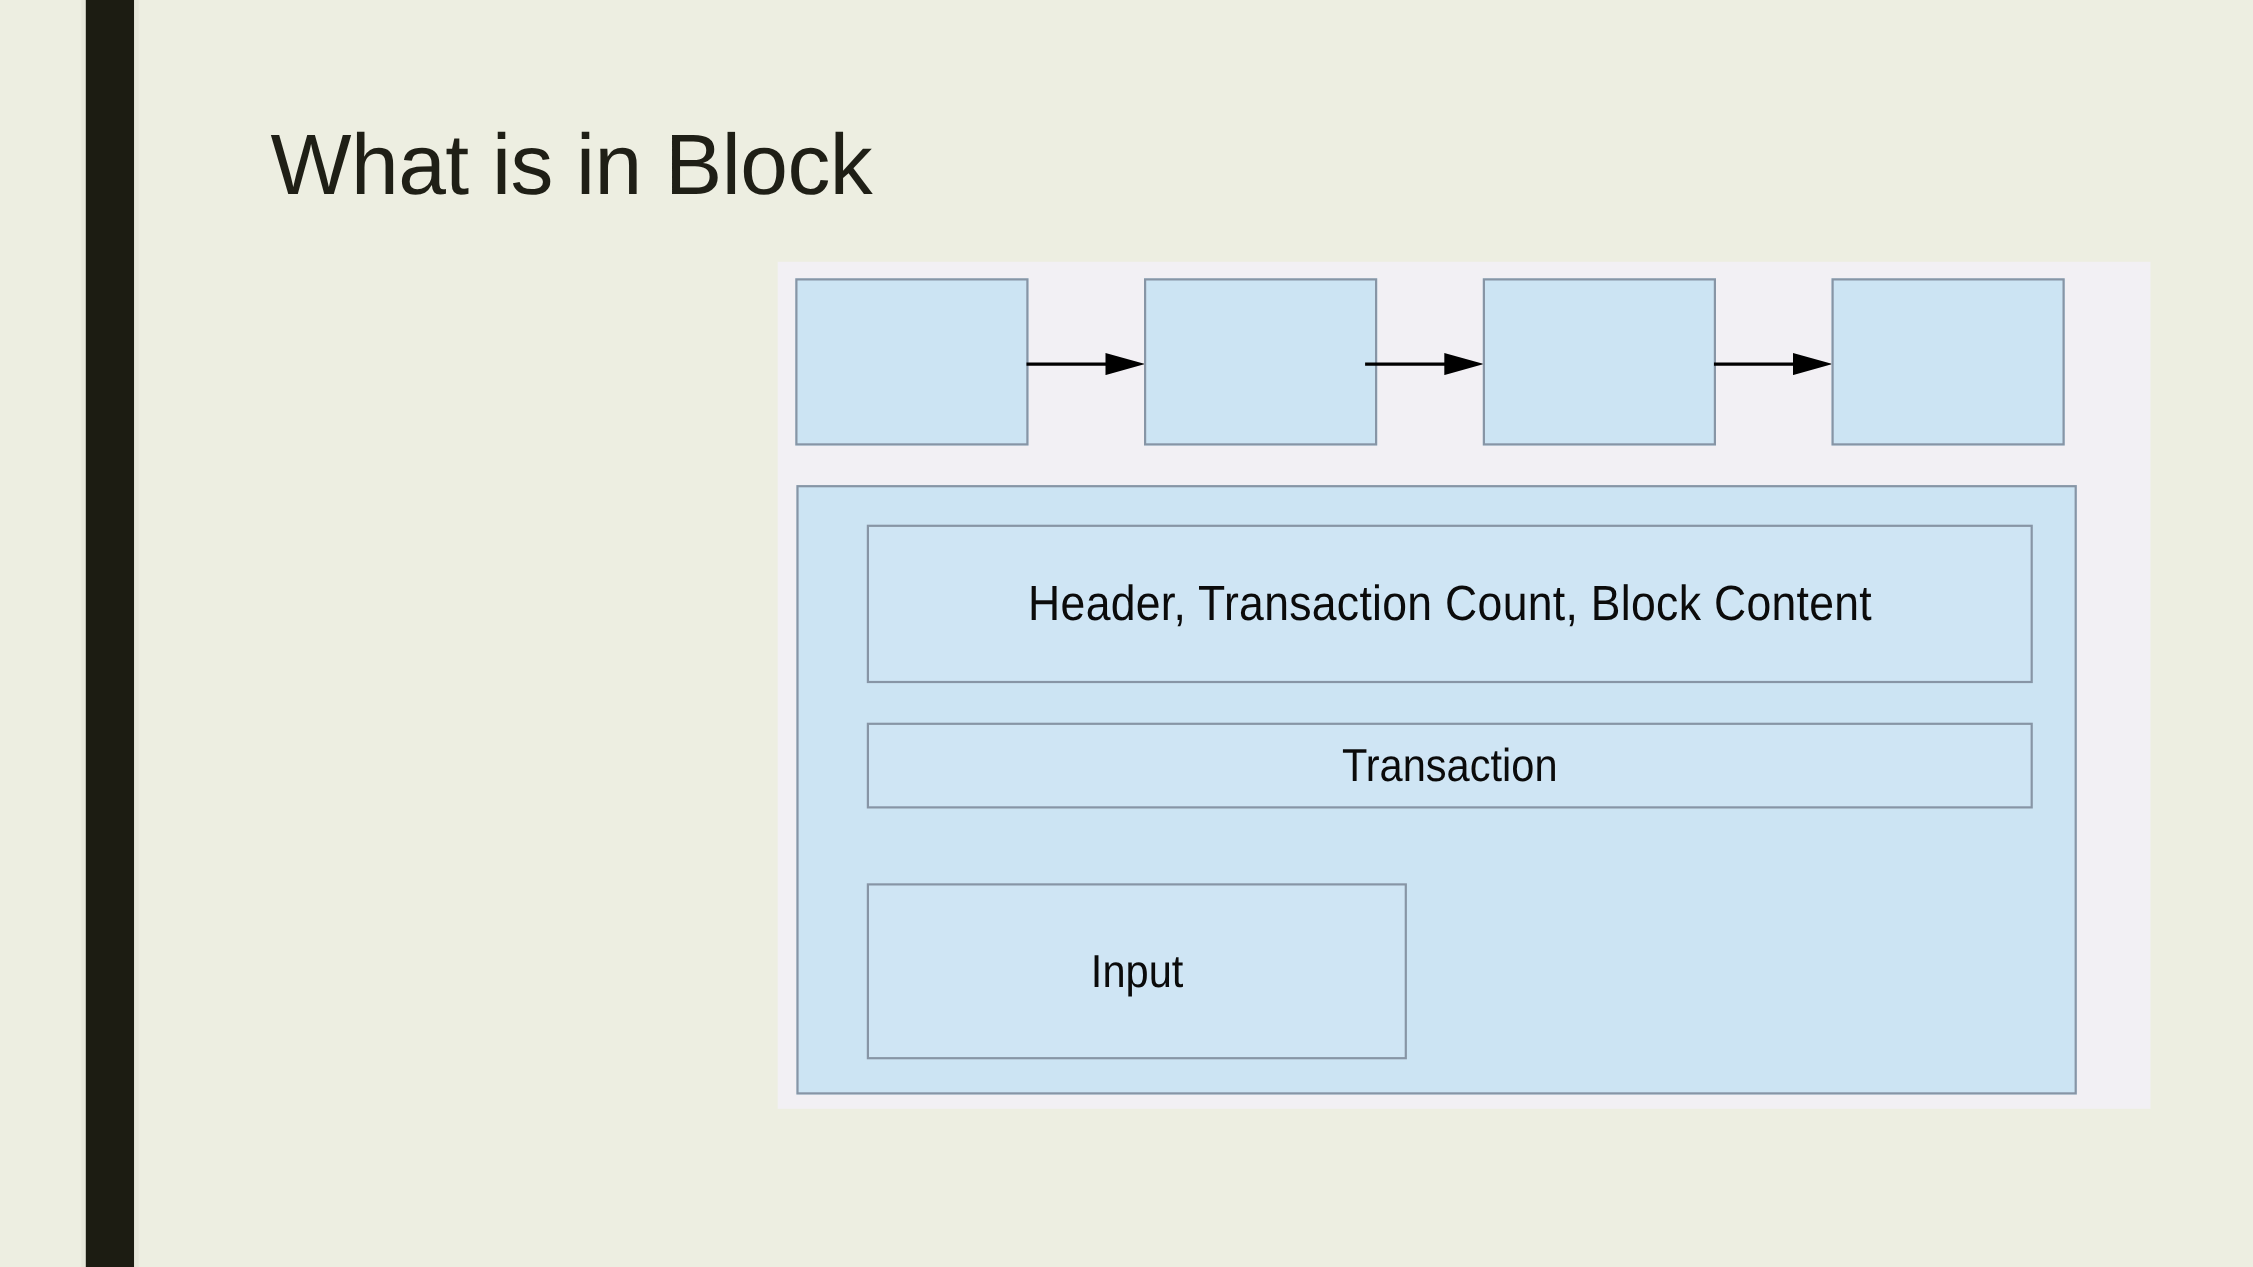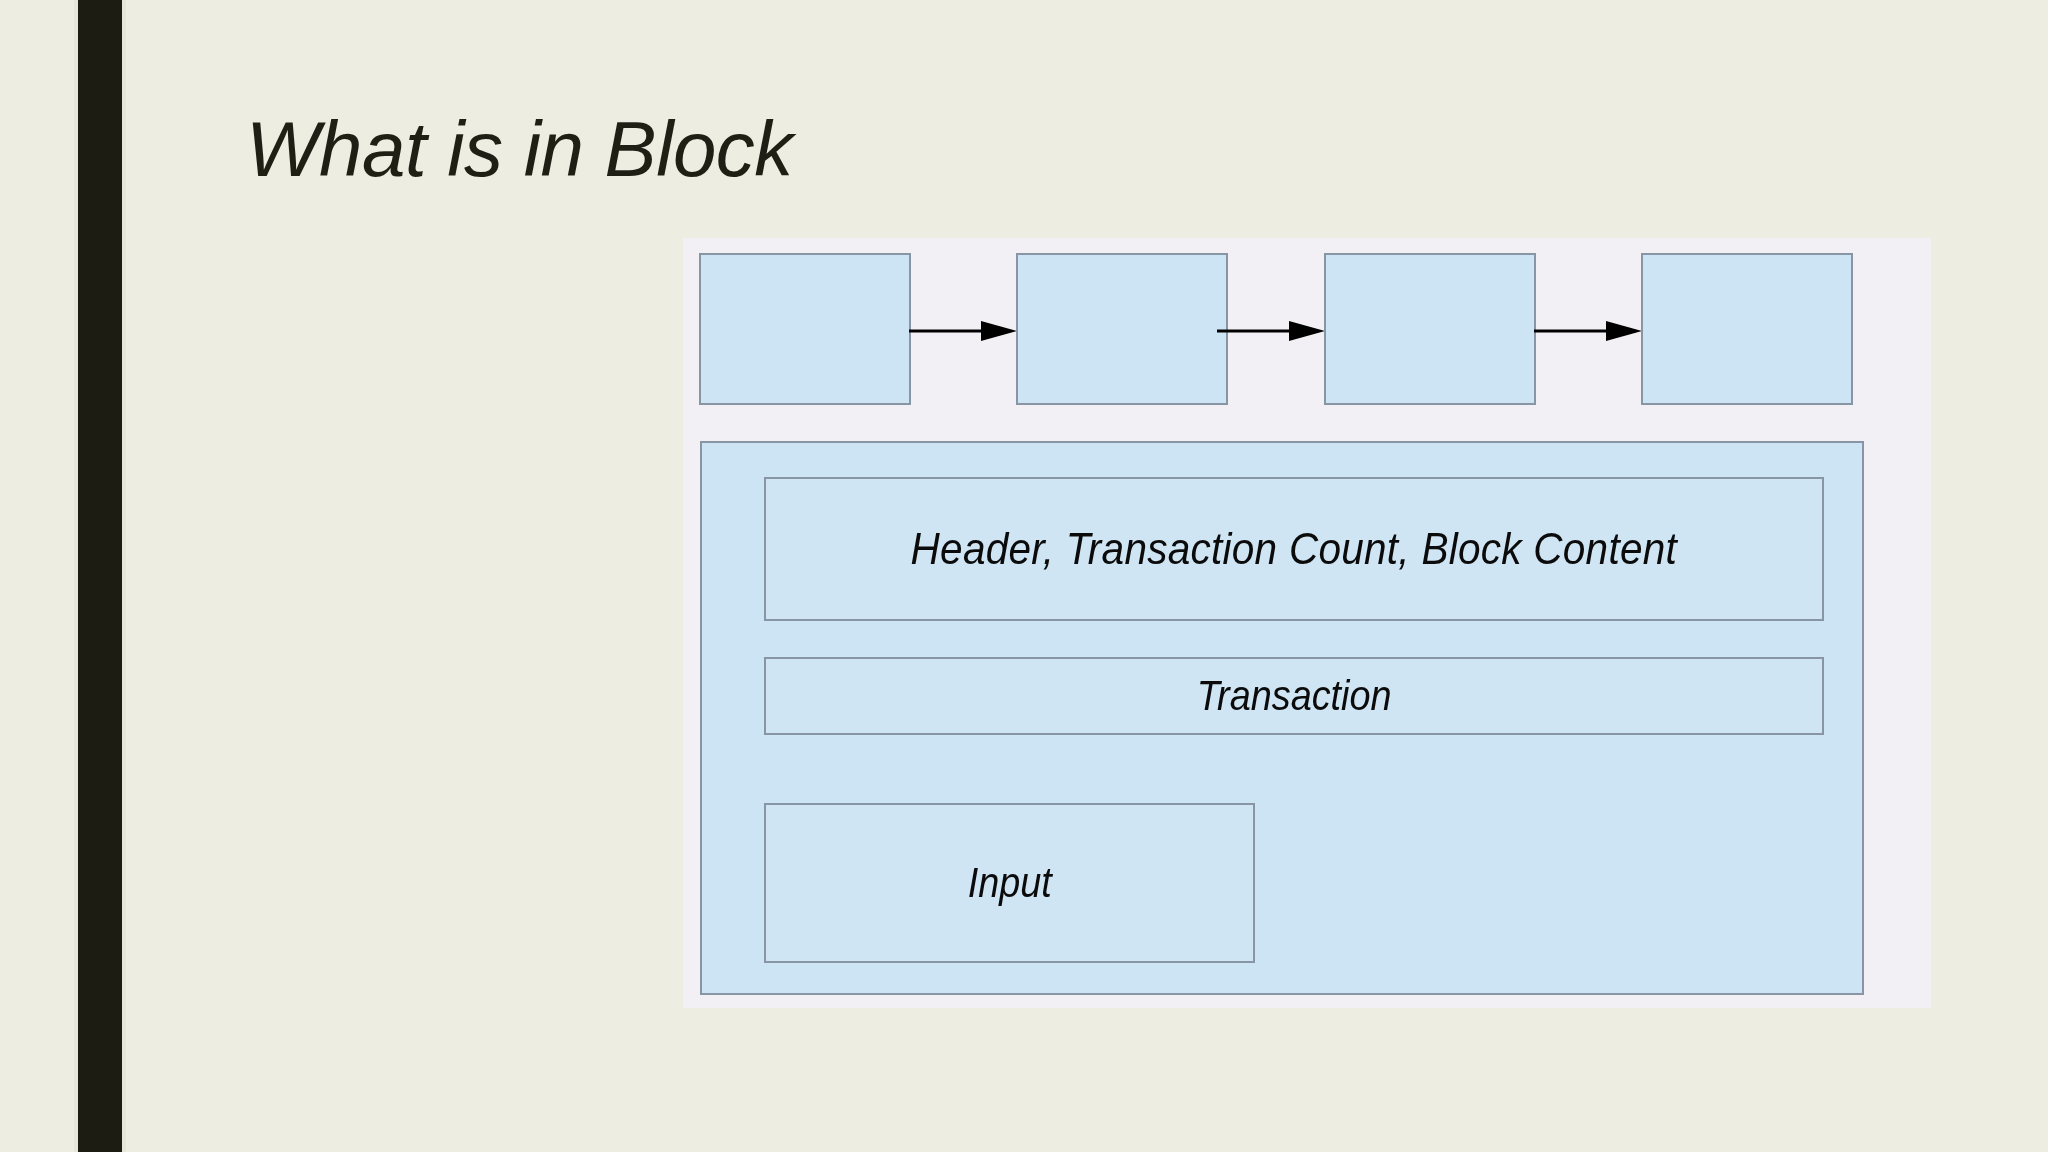--- a/index.html
+++ b/index.html
@@ -16,21 +16,20 @@
     position: relative;
   }
 
   
   #slide {
     position: absolute;
     left: 0; top: 0;
     width: 2048px;
     height: 1152px;
     background: #edeee1;
-    font-style: italic;
   }
 
   
   .accent-bar-outer {
     position: absolute;
     left: 78px;
     top: 0;
     width: 44px;
     height: 1152px;
     background: #1c1c12;
@@ -62,21 +61,21 @@
     color: #1f1f16;
     font-weight: 400;
     letter-spacing: -0.5px;
     white-space: nowrap;
     font-family: "Liberation Sans", sans-serif;
   }
 
   
   #diagram-canvas {
     position: absolute;
-    left: 683px;
+    left: 707px;
     top: 238px;
     width: 1248px;
     height: 770px;
     background: #f2f0f4;
   }
 
   
   #blockchain-row {
     position: absolute;
     left: 16px;

